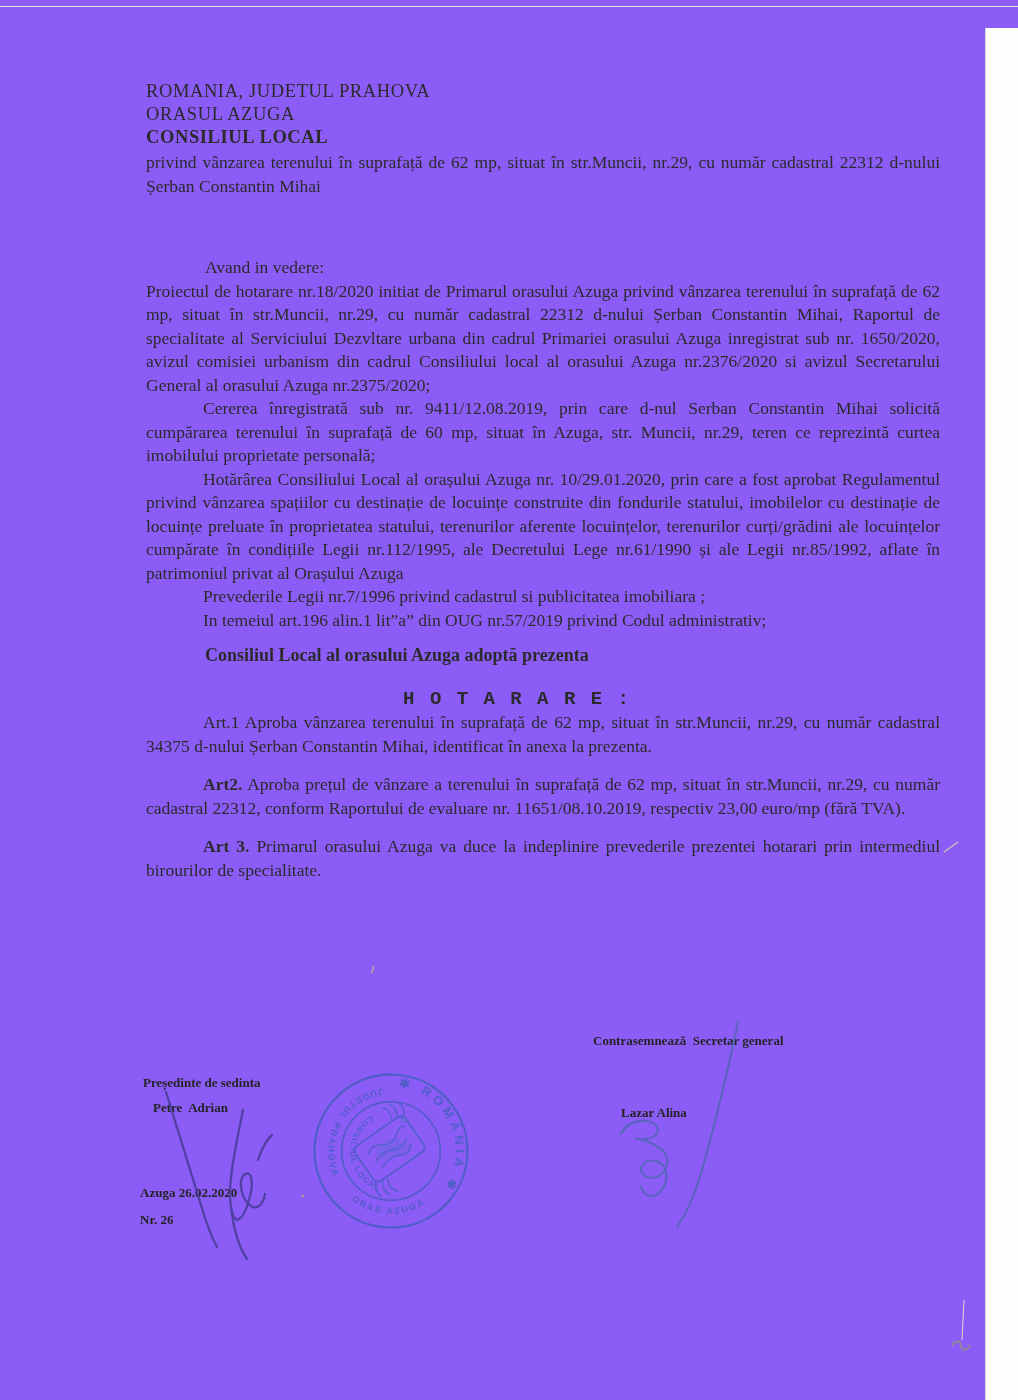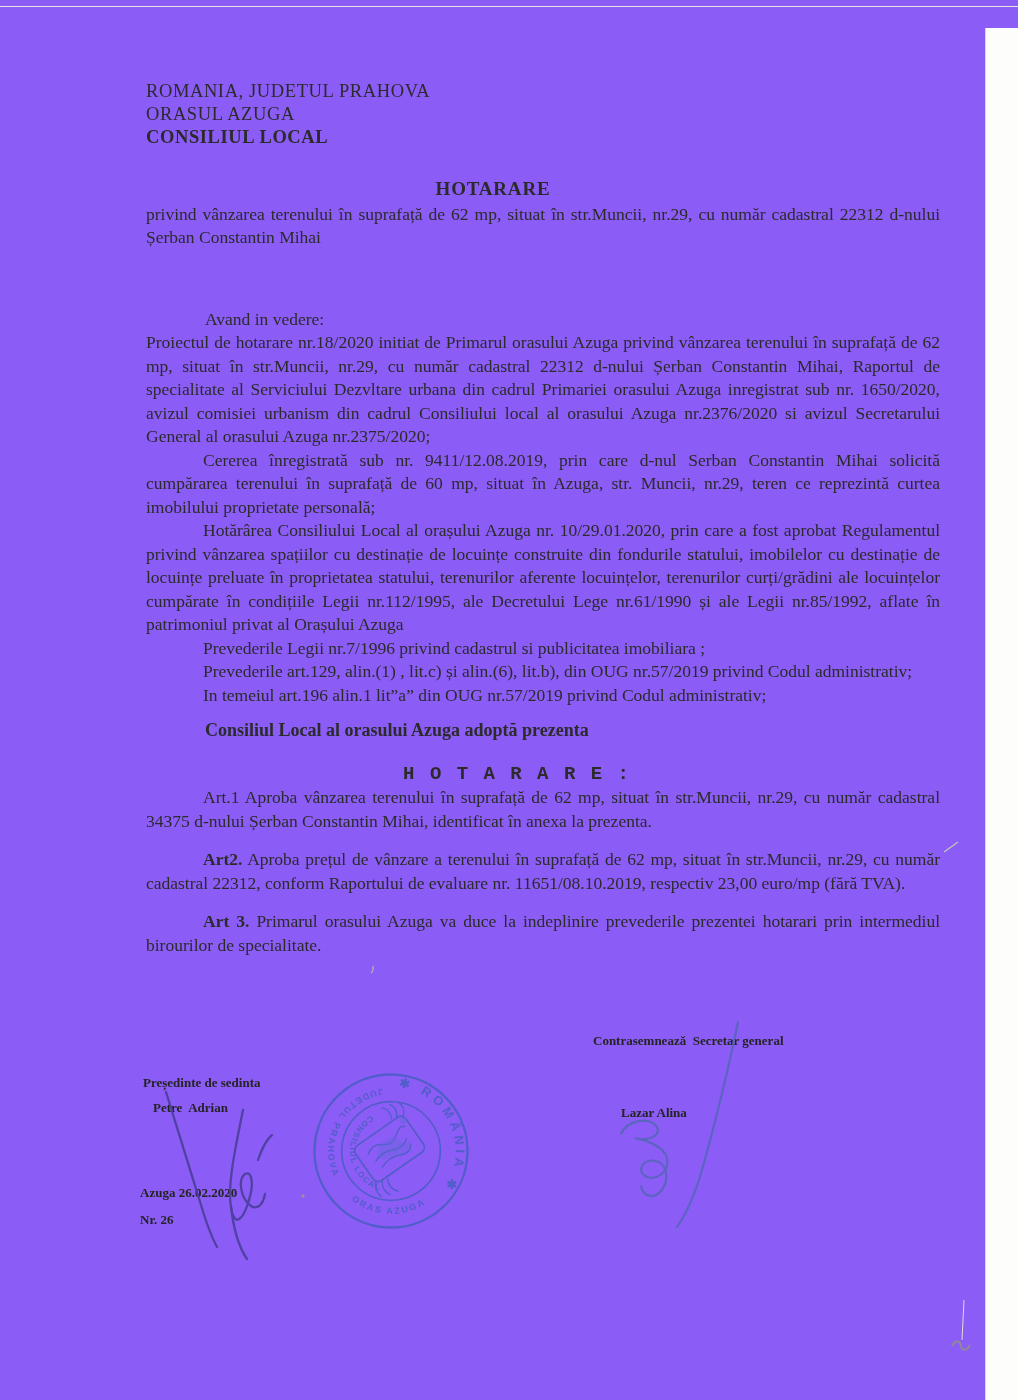--- a/index.html
+++ b/index.html
@@ -51,29 +51,27 @@
   <div class="edge-top"></div>
   <div class="edge-right"></div>
 
   <div class="doc">
     <div class="hdr">
       <div>ROMANIA, JUDETUL PRAHOVA</div>
       <div>ORASUL  AZUGA</div>
       <div class="b">CONSILIUL LOCAL</div>
     </div>
 
-    <div class="title">HOTARARE</div>
     <div class="subtitle">privind vânzarea terenului în suprafață de 62 mp, situat în str.Muncii, nr.29, cu număr cadastral 22312 d-nului Șerban Constantin Mihai</div>
 
     <div class="lead">Avand in vedere:</div>
     <p class="body">Proiectul de hotarare nr.18/2020 initiat de Primarul orasului Azuga privind vânzarea terenului în suprafață de 62 mp, situat în str.Muncii, nr.29, cu număr cadastral 22312 d-nului Șerban Constantin Mihai, Raportul de specialitate al Serviciului Dezvltare urbana din cadrul Primariei orasului Azuga inregistrat sub nr. 1650/2020, avizul comisiei urbanism din cadrul Consiliului local al orasului Azuga nr.2376/2020 si avizul Secretarului General al orasului Azuga nr.2375/2020;</p>
     <p class="body indent">Cererea înregistrată sub nr. 9411/12.08.2019, prin care d-nul Serban Constantin Mihai solicită cumpărarea terenului în suprafață de 60 mp, situat în Azuga, str. Muncii, nr.29, teren ce reprezintă curtea imobilului proprietate personală;</p>
     <p class="body indent">Hotărârea Consiliului Local al orașului Azuga nr. 10/29.01.2020, prin care a fost aprobat Regulamentul privind vânzarea spațiilor cu destinație de locuințe construite din fondurile statului, imobilelor cu destinație de locuințe preluate în proprietatea statului, terenurilor aferente locuințelor, terenurilor curți/grădini ale locuințelor cumpărate în condițiile Legii nr.112/1995, ale Decretului Lege nr.61/1990 și ale Legii nr.85/1992, aflate în patrimoniul privat al Orașului Azuga</p>
     <p class="body indent">Prevederile Legii nr.7/1996 privind cadastrul si publicitatea imobiliara ;</p>
-    <p class="body indent">Prevederile art.129, alin.(1) , lit.c) și alin.(6), lit.b), din OUG nr.57/2019 privind Codul administrativ;</p>
     <p class="body indent">In temeiul art.196 alin.1 lit”a” din OUG nr.57/2019 privind Codul administrativ;</p>
 
     <div class="adoption">Consiliul Local al orasului Azuga adoptă prezenta</div>
     <div class="decision">H O T A R A R E :</div>
 
     <p class="body indent art"><span>Art.1</span><span> Aproba vânzarea terenului în suprafață de 62 mp, situat în str.Muncii, nr.29, cu număr cadastral 34375 d-nului Șerban Constantin Mihai, identificat în anexa la prezenta.</span></p>
     <p class="body indent art"><span class="b">Art2.</span><span> Aproba prețul de vânzare a terenului în suprafață de 62 mp, situat în str.Muncii, nr.29, cu număr cadastral 22312, conform Raportului de evaluare nr. 11651/08.10.2019, respectiv 23,00 euro/mp (fără TVA).</span></p>
     <p class="body indent art"><span class="b">Art 3.</span><span> Primarul orasului Azuga va duce la indeplinire prevederile prezentei hotarari prin intermediul birourilor de specialitate.</span></p>
   </div>
 

